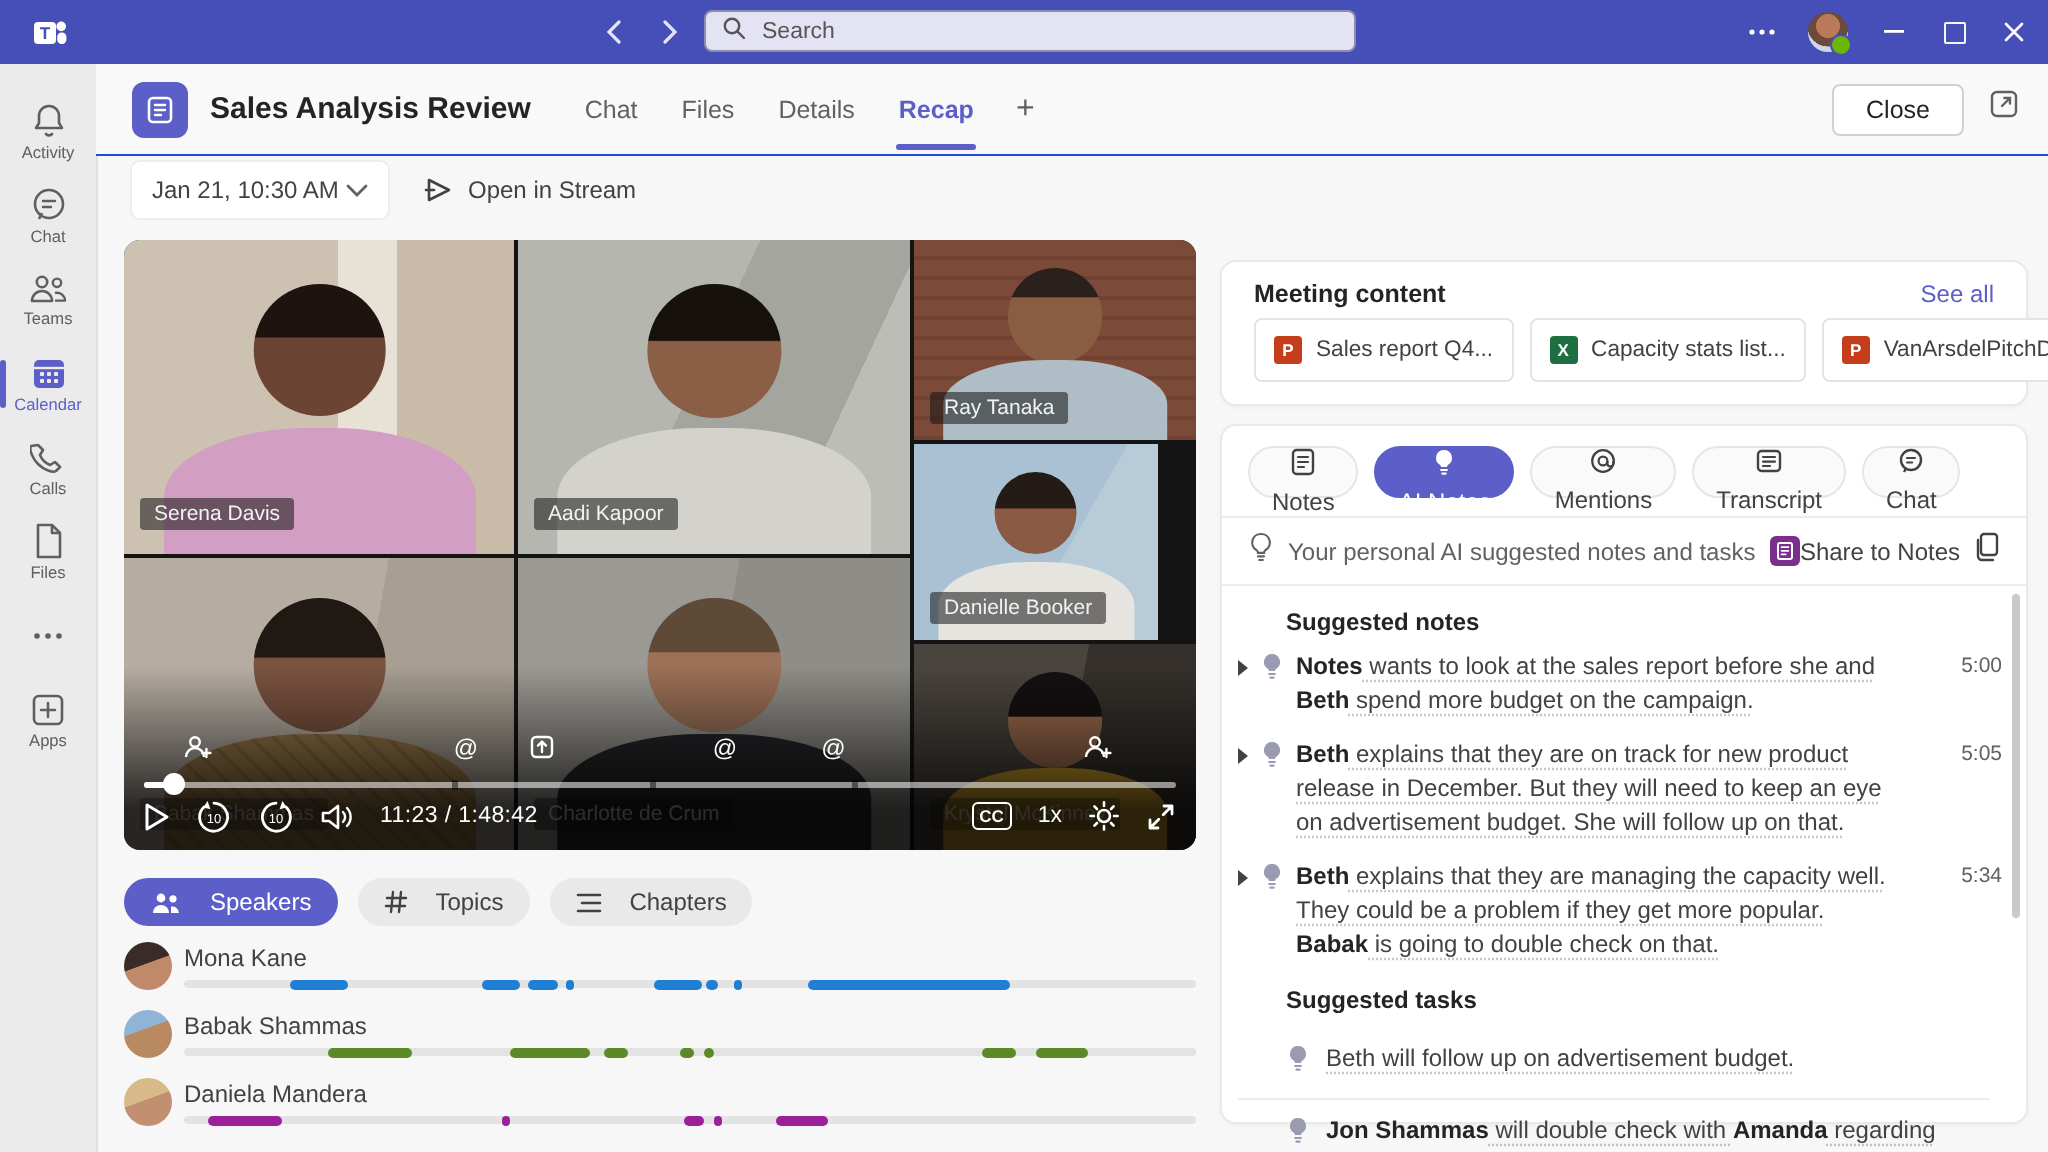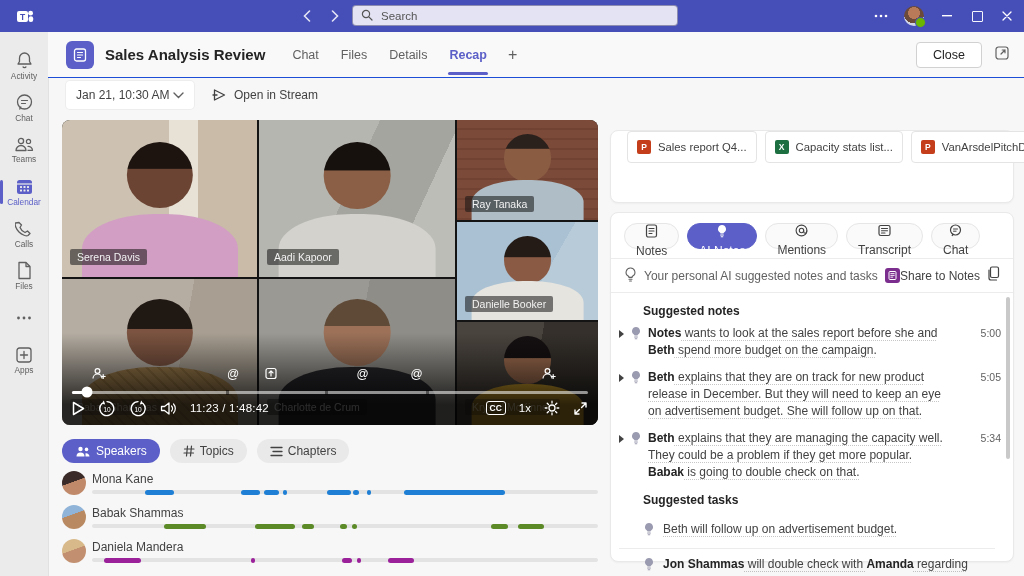--- a/index.html
+++ b/index.html
@@ -54,21 +54,21 @@
   .tl-dot{position:absolute;left:3%;top:50%;transform:translate(-50%,-50%);width:11px;height:11px;background:#fff;border-radius:50%;}
   .tl-tick{position:absolute;top:-1px;bottom:-1px;width:3px;background:rgba(0,0,0,.45);}
   .vctrl{position:absolute;left:10px;right:10px;bottom:5px;height:24px;display:flex;align-items:center;gap:13px;color:#fff;}
   .vctrl .time{font-size:11.5px;letter-spacing:.2px;}
   .vctrl .sp{cursor:pointer;display:flex;align-items:center;}
   .ccbadge{border:1.4px solid #fff;border-radius:3px;font-size:8.5px;font-weight:bold;padding:1px 3px;cursor:pointer;}
   .speed{font-size:11.5px;cursor:pointer;}
   .vright{margin-left:auto;display:flex;align-items:center;gap:13px;}
   
   .fpills{position:absolute;left:62px;top:439px;display:flex;gap:10px;}
-  .fpill{height:24px;border-radius:13px;background:#e9e9e9;color:#424242;font-size:12px;display:flex;align-items:center;gap:5px;padding:0 13px;cursor:pointer;}
+  .fpill{height:24px;border-radius:13px;background:#e9e9e9;color:#424242;font-size:12px;display:flex;align-items:center;gap:14px;padding:0 13px;cursor:pointer;}
   .fpill.sel{background:#5b5fc7;color:#fff;}
   
   .spk-row{position:absolute;left:62px;width:536px;height:30px;}
   .spk-av{position:absolute;left:0;top:0;width:24px;height:24px;border-radius:50%;}
   .spk-name{position:absolute;left:30px;top:1px;font-size:12px;color:#424242;}
   .spk-track{position:absolute;left:30px;right:0;top:19px;height:4px;background:#e3e3e3;border-radius:2px;cursor:pointer;}
   .seg{position:absolute;top:-0.5px;height:5px;border-radius:3px;}
   
   .card{position:absolute;background:#fff;border:1px solid #e9e9e9;border-radius:8px;box-shadow:0 1px 2px rgba(0,0,0,.04);box-sizing:border-box;}
   .mc{left:610px;top:130px;width:404px;height:73px;}
@@ -321,21 +321,21 @@
         <div class="tile t-aadi" style="left: 197px; top: 0px; width: 196px; height: 157px;">
           <span class="fig-head"></span>
           <span class="fig-body"></span>
           <span class="nlabel" style="bottom: 12px; opacity: 1;">Aadi Kapoor</span>
         </div>
         <div class="tile t-ray" style="left: 395px; top: 0px; width: 141px; height: 100px;">
           <span class="fig-head"></span>
           <span class="fig-body"></span>
           <span class="nlabel" style="bottom: 8px; opacity: 1;">Ray Tanaka</span>
         </div>
-        <div class="tile t-danielle" style="left: 395px; top: 102px; width: 141px; height: 98px;">
+        <div class="tile t-danielle" style="left: 395px; top: 102px; width: 122px; height: 98px;">
           <span class="fig-head"></span>
           <span class="fig-body"></span>
           <span class="nlabel" style="bottom: 8px; opacity: 1;">Danielle Booker</span>
         </div>
         <div class="tile t-krystal" style="left: 395px; top: 202px; width: 141px; height: 103px;">
           <span class="fig-head"></span>
           <span class="fig-body"></span>
           <span class="nlabel" style="bottom: 10px; opacity: 0.55;">Krystal McKinney</span>
         </div>
         <div class="tile t-babak" style="left: 0px; top: 159px; width: 195px; height: 146px;">
@@ -492,20 +492,24 @@
           <span class="seg" style="left: 2.4%; width: 7.3%; background: rgb(155, 33, 155);"></span>
           <span class="seg" style="left: 31.5%; width: 0.8%; background: rgb(155, 33, 155);"></span>
           <span class="seg" style="left: 49.5%; width: 1.8%; background: rgb(155, 33, 155);"></span>
           <span class="seg" style="left: 52.4%; width: 0.8%; background: rgb(155, 33, 155);"></span>
           <span class="seg" style="left: 58.5%; width: 5.2%; background: rgb(155, 33, 155);"></span>
         </span>
       </div>
     </div>
 
   <div class="card mc">
+    <div class="mc-head">
+      <span class="mc-title">Meeting content</span>
+      <span class="see-all">See all</span>
+    </div>
     <div class="chips" id="chips">
         <div class="chip">
           <span class="ficon powerpoint">P</span>
           <span>Sales report Q4...</span>
         </div>
         <div class="chip">
           <span class="ficon excel">X</span>
           <span>Capacity stats list...</span>
         </div>
         <div class="chip">

